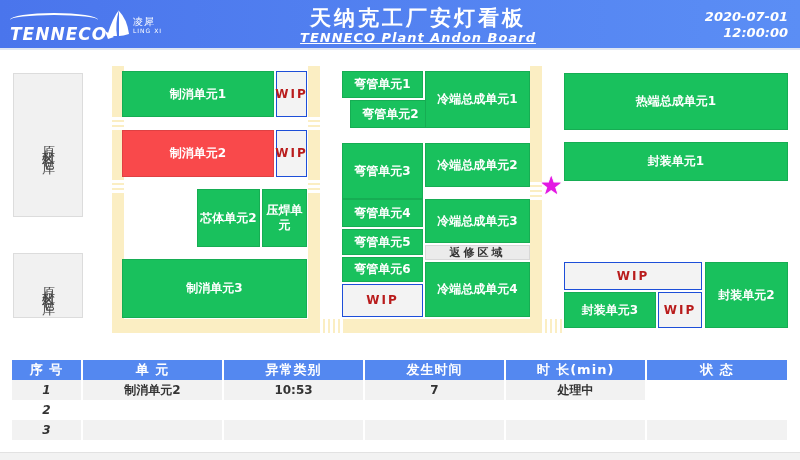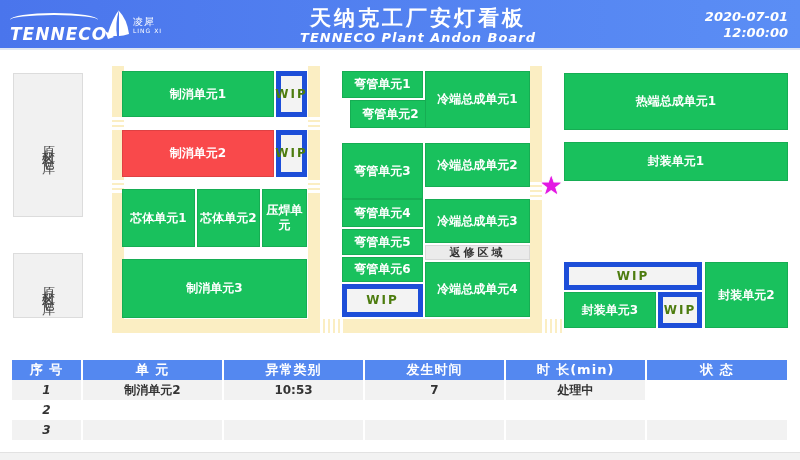--- a/index.html
+++ b/index.html
@@ -12,21 +12,21 @@
           border-bottom:2px solid #dfe6f3;box-sizing:border-box;}
   .brand{position:absolute;left:10px;top:13px;color:#fff;}
   .brand-arc{width:88px;height:12px;border-top:2px solid #ffffff;border-radius:50%;margin-bottom:-3px;}
   .brand-text{font-size:17px;font-weight:bold;font-style:italic;letter-spacing:1px;}
   .partner{position:absolute;left:104px;top:9px;display:flex;align-items:center;gap:3px;color:#fff;}
   .partner svg{display:block;}
   .partner-cn{font-size:10px;line-height:11px;letter-spacing:1px;}
   .partner-en{font-size:6px;line-height:7px;letter-spacing:1px;}
   .titles{position:absolute;left:0;right:0;top:6px;text-align:center;color:#fff;padding-left:36px;}
   .t-cn{font-size:21px;font-weight:bold;letter-spacing:3px;line-height:24px;}
-  .t-en{font-size:13px;font-weight:bold;font-style:italic;letter-spacing:1px;line-height:15px;}
+  .t-en{font-size:13px;font-weight:bold;font-style:italic;letter-spacing:1px;line-height:15px;text-decoration:underline;}
   .datetime{position:absolute;right:12px;top:9px;text-align:right;color:#fff;
             font-size:13px;font-weight:bold;font-style:italic;line-height:16px;}
 
   
   .floor{position:absolute;inset:0;}
   .vcorr,.hcorr{position:absolute;background:var(--corridor_yellow);}
   #v1{left:112px;top:66px;width:12px;height:267px;}
   #v2{left:308px;top:66px;width:12px;height:253px;}
   #v3{left:530px;top:66px;width:12px;height:253px;}
   #hc{left:112px;top:319px;width:451px;height:14px;}
@@ -44,21 +44,21 @@
              display:flex;align-items:center;justify-content:center;color:#444;font-size:13px;
              writing-mode:vertical-rl;text-orientation:upright;letter-spacing:4px;}
   #wh1{left:13px;top:73px;width:70px;height:144px;}
   #wh2{left:13px;top:253px;width:70px;height:65px;}
 
   .block{position:absolute;display:flex;align-items:center;justify-content:center;
          text-align:center;box-sizing:border-box;font-weight:bold;font-size:12px;
          color:#fff;border:1px solid rgba(0,0,0,0.10);padding:1px;line-height:1.25;cursor:default;}
   .green{background:var(--unit_green);}
   .red{background:var(--alarm_red);}
-  .wip{background:#f3f3f3;border:5px solid #1d4ed8;color:#4d7c0f;letter-spacing:2px;font-size:12px;}
+  .wip{background:#f3f3f3;border:1px solid #1d4ed8;color:#b91c1c;letter-spacing:2px;font-size:12px;}
   .repair{background:#ebebeb;border:1px solid #d8d8d8;color:#333;font-size:11px;letter-spacing:3px;}
 
   #u-zx1{left:122px;top:71px;width:152px;height:46px;}
   #w1{left:276px;top:71px;width:31px;height:46px;}
   #u-zx2{left:122px;top:130px;width:152px;height:47px;}
   #w2{left:276px;top:130px;width:31px;height:47px;}
   #u-xt1{left:122px;top:189px;width:73px;height:58px;}
   #u-xt2{left:197px;top:189px;width:63px;height:58px;}
   #u-yh{left:262px;top:189px;width:45px;height:58px;}
   #u-zx3{left:122px;top:259px;width:185px;height:59px;}
@@ -147,21 +147,20 @@
     <div class="cross-v" id="x6"></div>
     <div class="cross-v" id="x7"></div>
 
     <div class="warehouse" id="wh1">原材料仓库</div>
     <div class="warehouse" id="wh2">原材料仓库</div>
 
     <div class="block green" id="u-zx1">制消单元1</div>
     <div class="block wip" id="w1">WIP</div>
     <div class="block red" id="u-zx2">制消单元2</div>
     <div class="block wip" id="w2">WIP</div>
-    <div class="block green" id="u-xt1">芯体单元1</div>
     <div class="block green" id="u-xt2">芯体单元2</div>
     <div class="block green" id="u-yh">压焊单元</div>
     <div class="block green" id="u-zx3">制消单元3</div>
 
     <div class="block green" id="u-wg1">弯管单元1</div>
     <div class="block green" id="u-wg2">弯管单元2</div>
     <div class="block green" id="u-ld1">冷端总成单元1</div>
     <div class="block green" id="u-wg3">弯管单元3</div>
     <div class="block green" id="u-ld2">冷端总成单元2</div>
     <div class="block green" id="u-wg4">弯管单元4</div>

